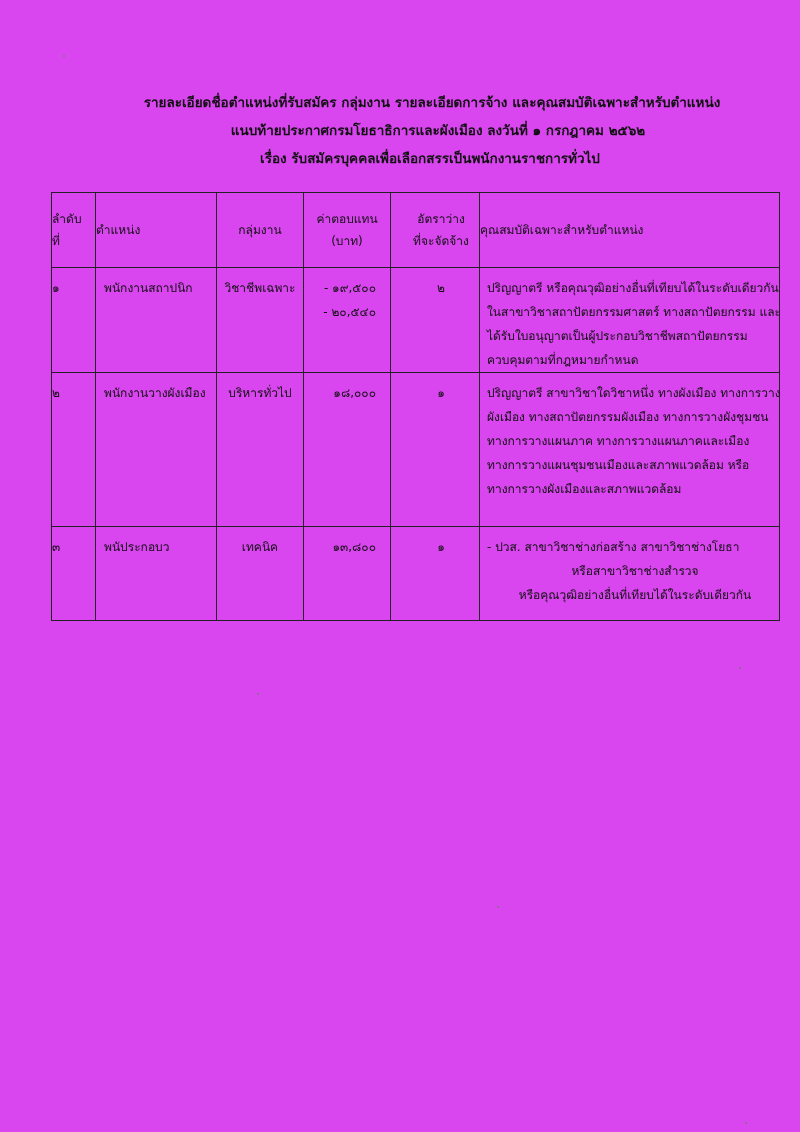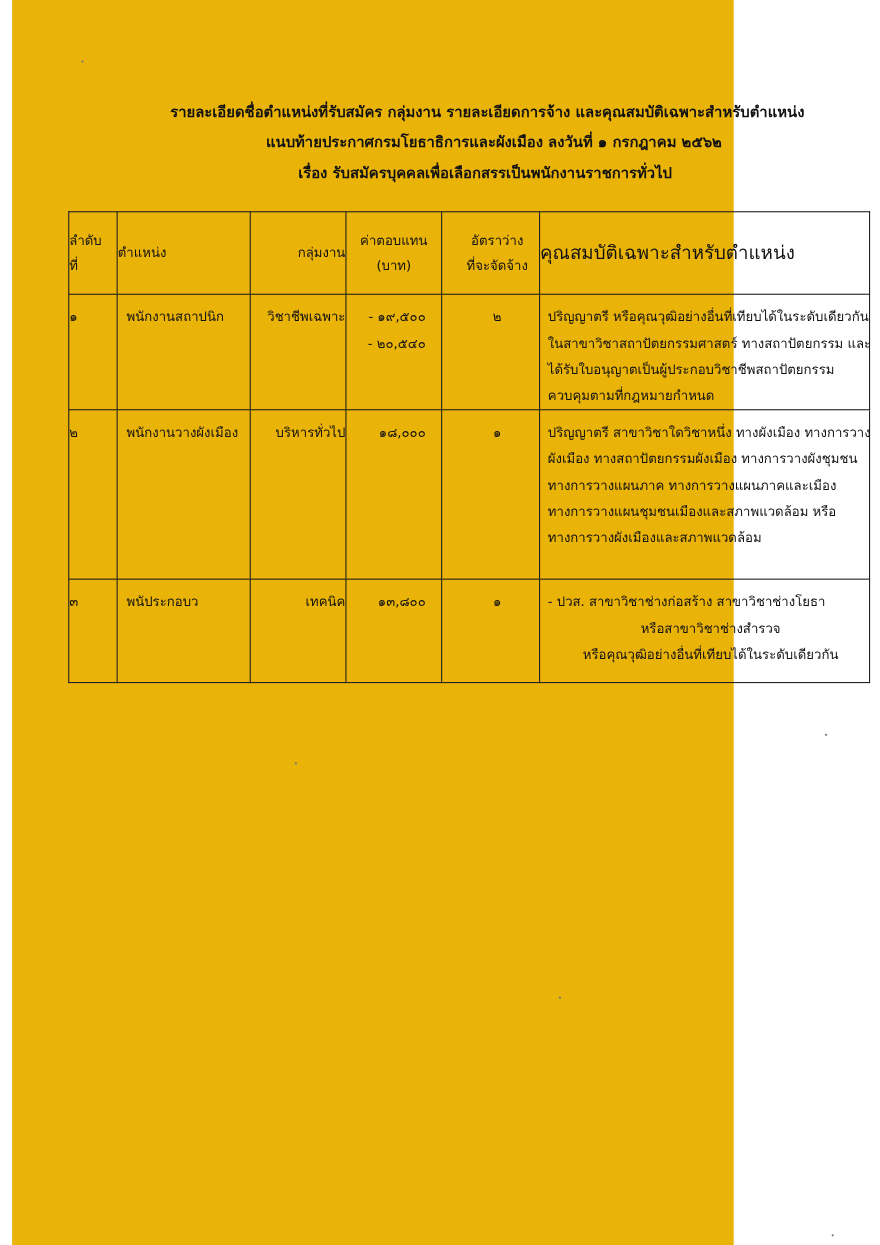--- a/index.html
+++ b/index.html
@@ -1,35 +1,35 @@
 <!DOCTYPE html>
 <html><head>
 <meta charset="utf-8">
 <style>
   html, body { margin: 0; padding: 0; background: #ffffff; }
   body { width: 800px; height: 1132px; position: relative; overflow: hidden;
          font-family: "DejaVu Sans", "Liberation Sans", sans-serif; color: #111; }
-  .page { position: absolute; left: 0; top: 0; width: 656px; height: 1132px; background: #eab308; margin-left: 11px; }
+  .page { position: absolute; left: 0; top: 0; width: 800px; height: 1132px; background: #d946ef; }
   .title { position: absolute; left: 0; width: 800px; text-align: center; font-weight: bold;
            font-size: 13.5px; line-height: 18px; white-space: nowrap; }
   .t1 { top: 93px; left: 32px; }
   .t2 { top: 121px; left: 38px; }
   .t3 { top: 149px; left: 30px; }
   table { position: absolute; left: 51px; top: 192px; border-collapse: collapse;
           table-layout: fixed; width: 712px; }
   td, th { border: 1.3px solid #222; vertical-align: top; font-size: 12px; line-height: 24px;
            padding: 0; font-weight: normal; }
   th { height: 74px; vertical-align: middle; text-align: left; line-height: 22px; }
-  th.qual { font-size: 17px; }
+  th.qual { font-size: 12px; }
   .r1 td { height: 102px; }
   .r2 td { height: 153px; }
   .r3 td { height: 93px; }
   .c-no { width: 43px; text-align: left; }
   .c-pos { width: 120px; padding-left: 8px; }
-  .c-grp { width: 86px; text-align: right; }
+  .c-grp { width: 86px; text-align: center; }
   .c-pay { width: 86px; text-align: center; }
   .c-rate { width: 76px; text-align: center; padding-left: 12px; }
   .c-qual { width: 299px; padding-left: 7px; padding-right: 4px; }
   td > div.cell { padding-top: 8px; }
   .line { display: block; white-space: nowrap; }
   .pay-line { display: block; white-space: nowrap; text-align: right; padding-right: 14px; }
   .indent { padding-left: 8px; text-align: center; }
   .speck { position: absolute; width: 2px; height: 2px; background: #777; border-radius: 1px; }
 </style>
 </head>

